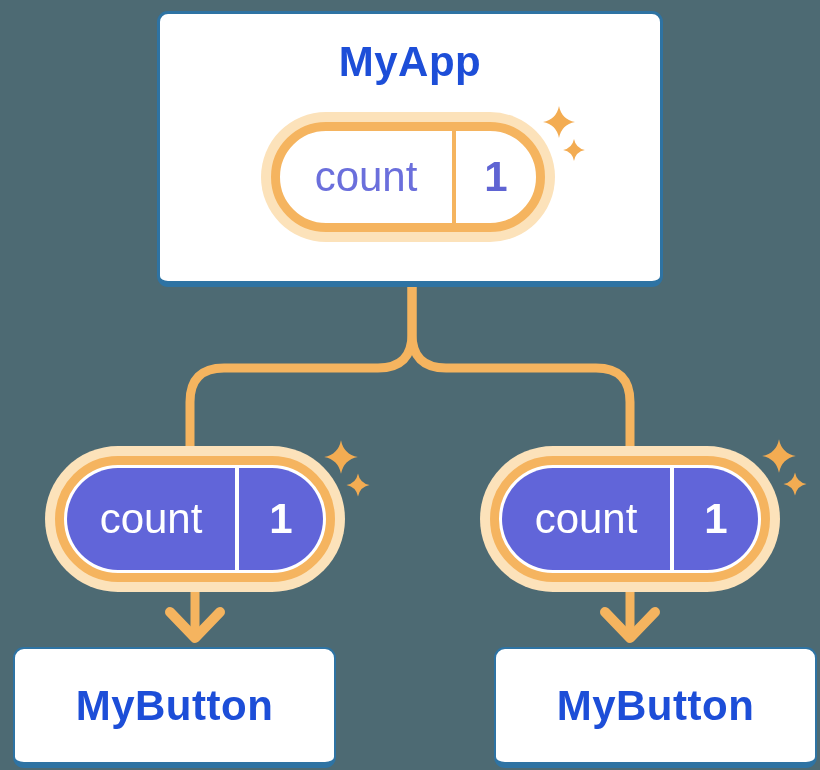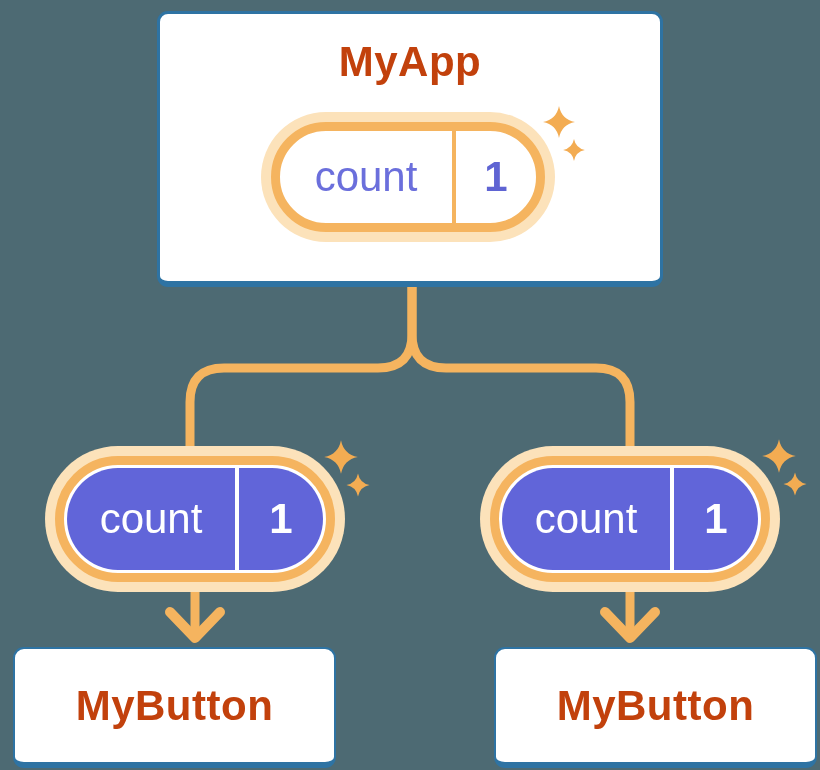--- a/index.html
+++ b/index.html
@@ -33,21 +33,21 @@
     z-index: 1;
   }
   #myapp-card  { left: 157px; top: 11px;  width: 506px; height: 276px; }
   .child-card  { top: 647px; width: 323px; height: 121px;
                  border-width: 2px; border-bottom-width: 6px;
                  display: flex; align-items: center; justify-content: center; }
   #mybutton-card-left  { left: 13px;  }
   #mybutton-card-right { left: 494px; }
 
   .card-title {
-    color: #c2410c;
+    color: #1d4ed8;
     font-weight: bold;
     font-size: 42px;
     letter-spacing: 0.5px;
     text-align: center;
   }
   #myapp-card .card-title { padding-top: 24px; }
 
   
   .pill {
     position: absolute;

